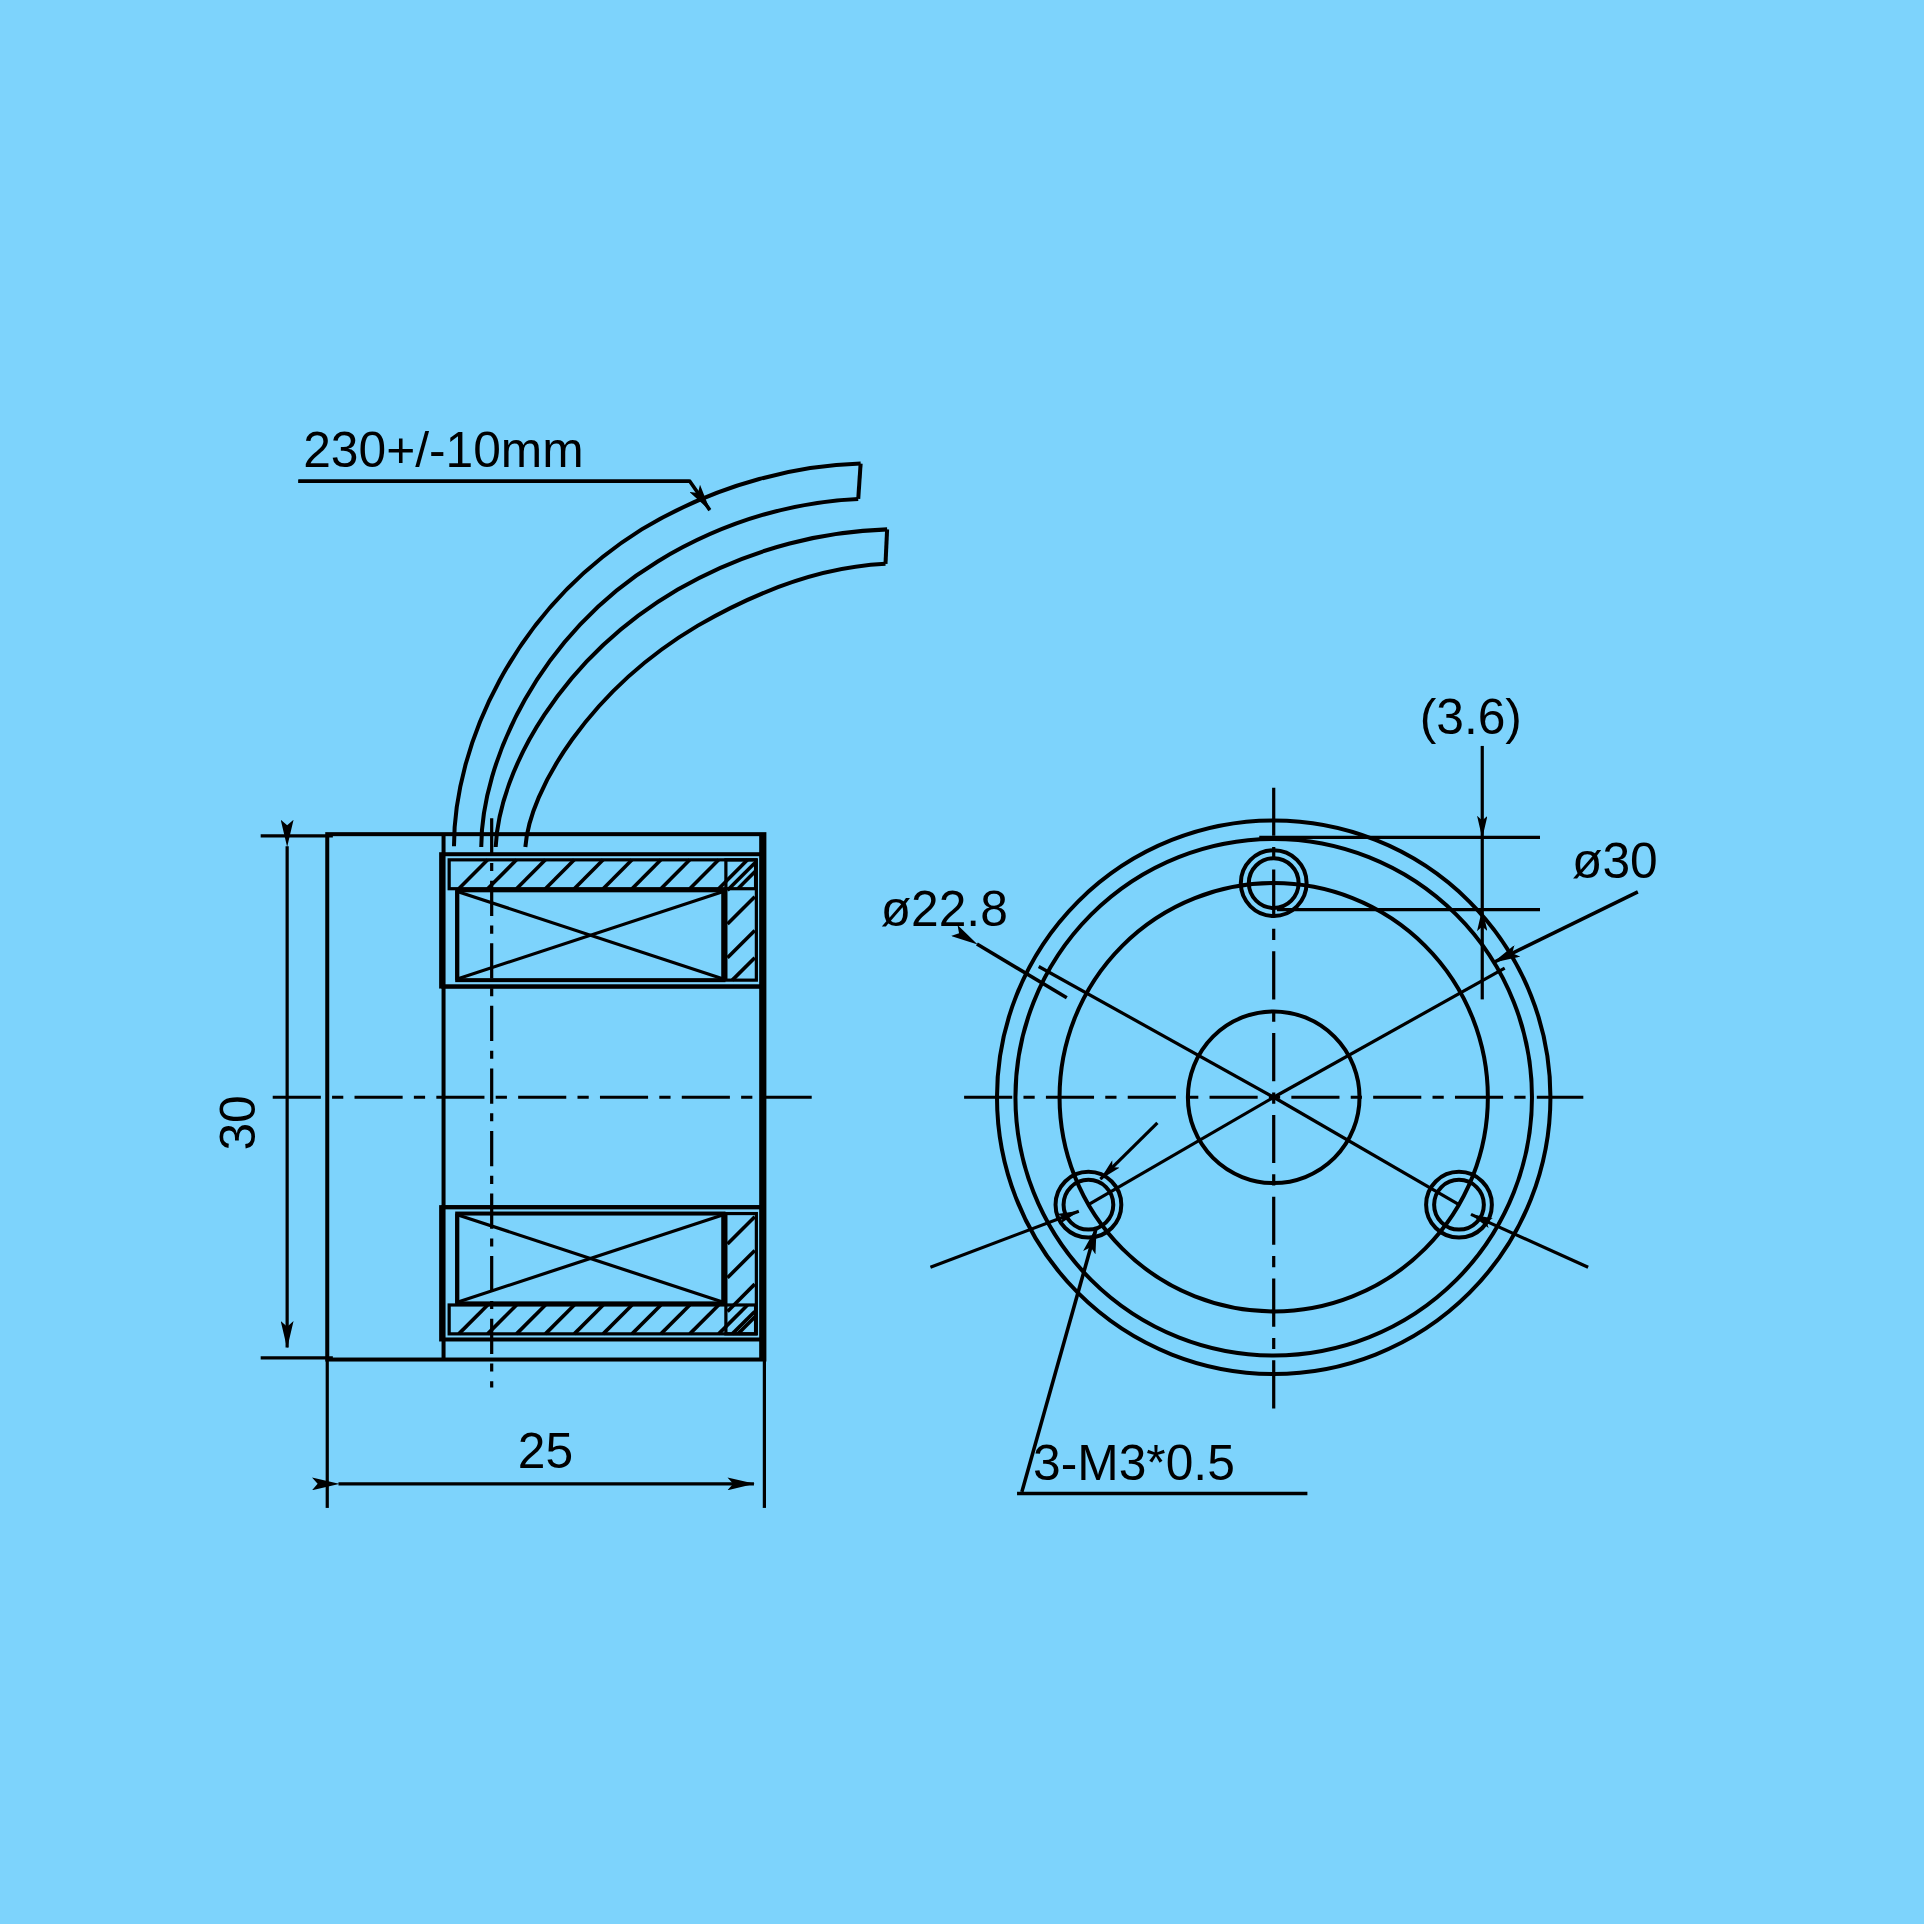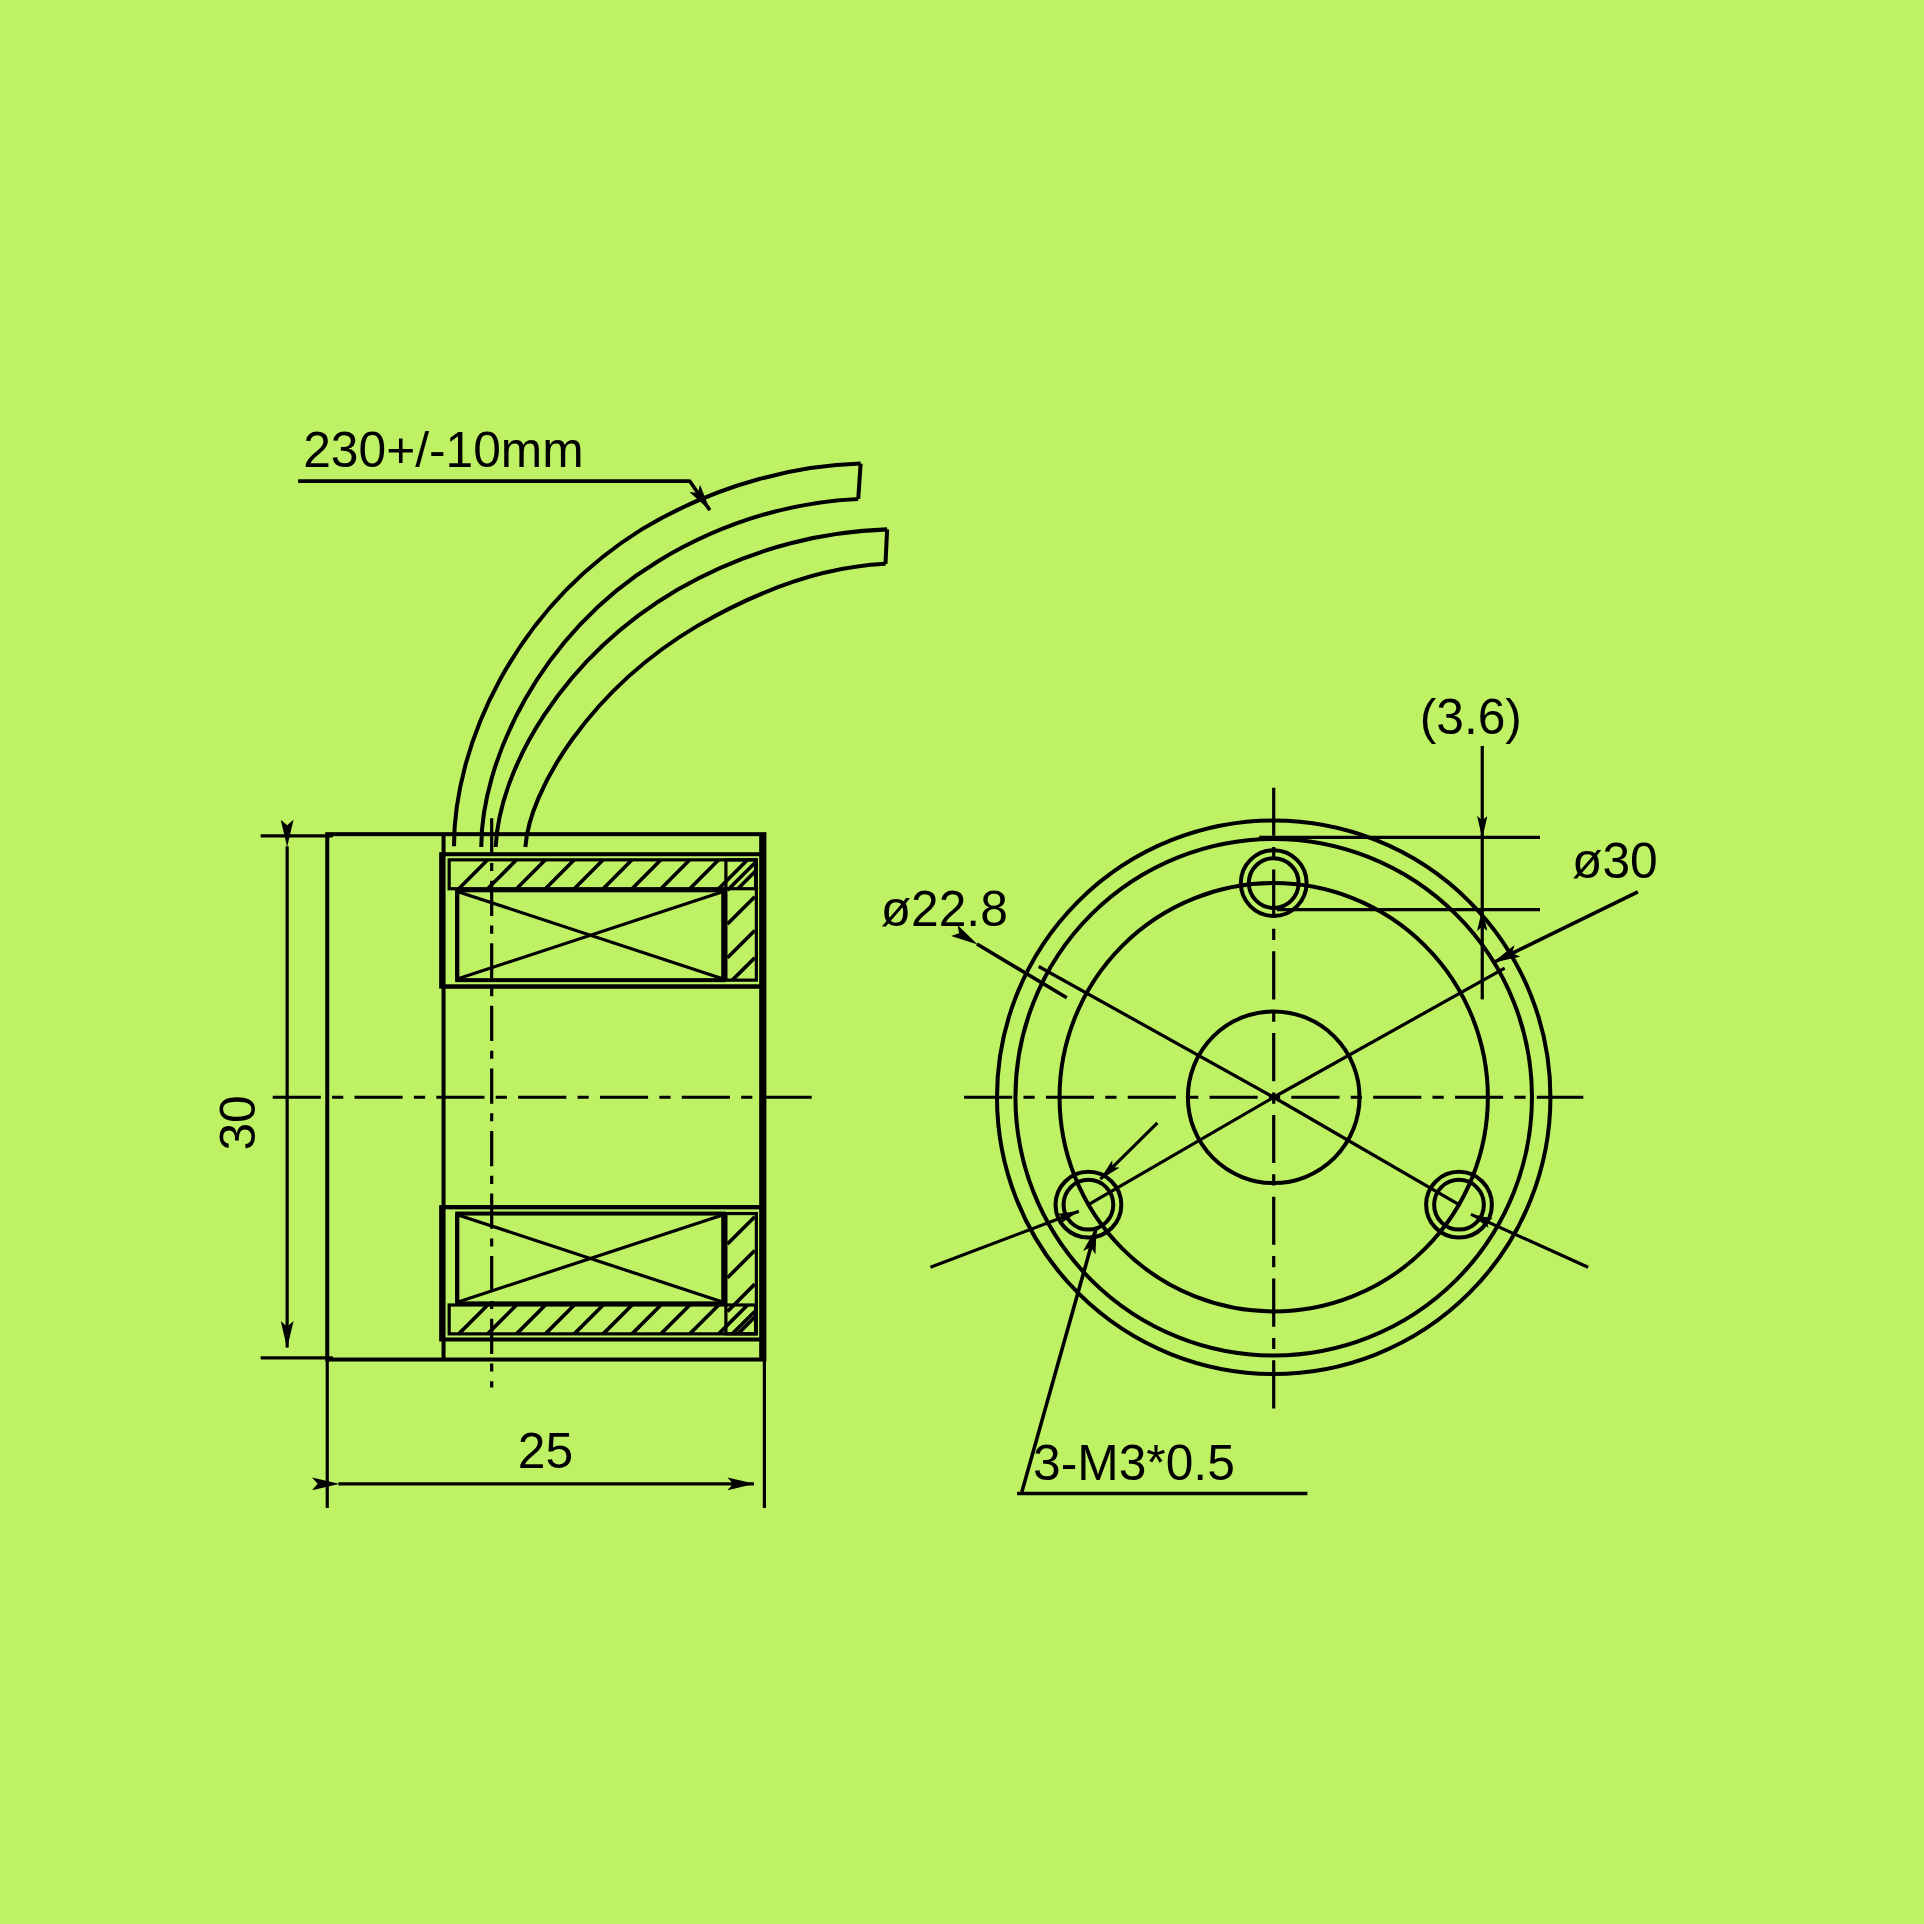--- a/index.html
+++ b/index.html
@@ -10,21 +10,21 @@
   body {
     width: 1925px;
     height: 1925px;
     font-family: "Liberation Sans", sans-serif;
     overflow: hidden;
   }
   #drawing-root {
     position: relative;
     width: 1925px;
     height: 1925px;
-    background: #bef264;
+    background: #7dd3fc;
   }
   svg#cad {
     position: absolute;
     left: 0;
     top: 0;
     width: 1925px;
     height: 1925px;
     display: block;
   }
   .ln       { stroke: #000000; fill: none; stroke-width: 5; }

